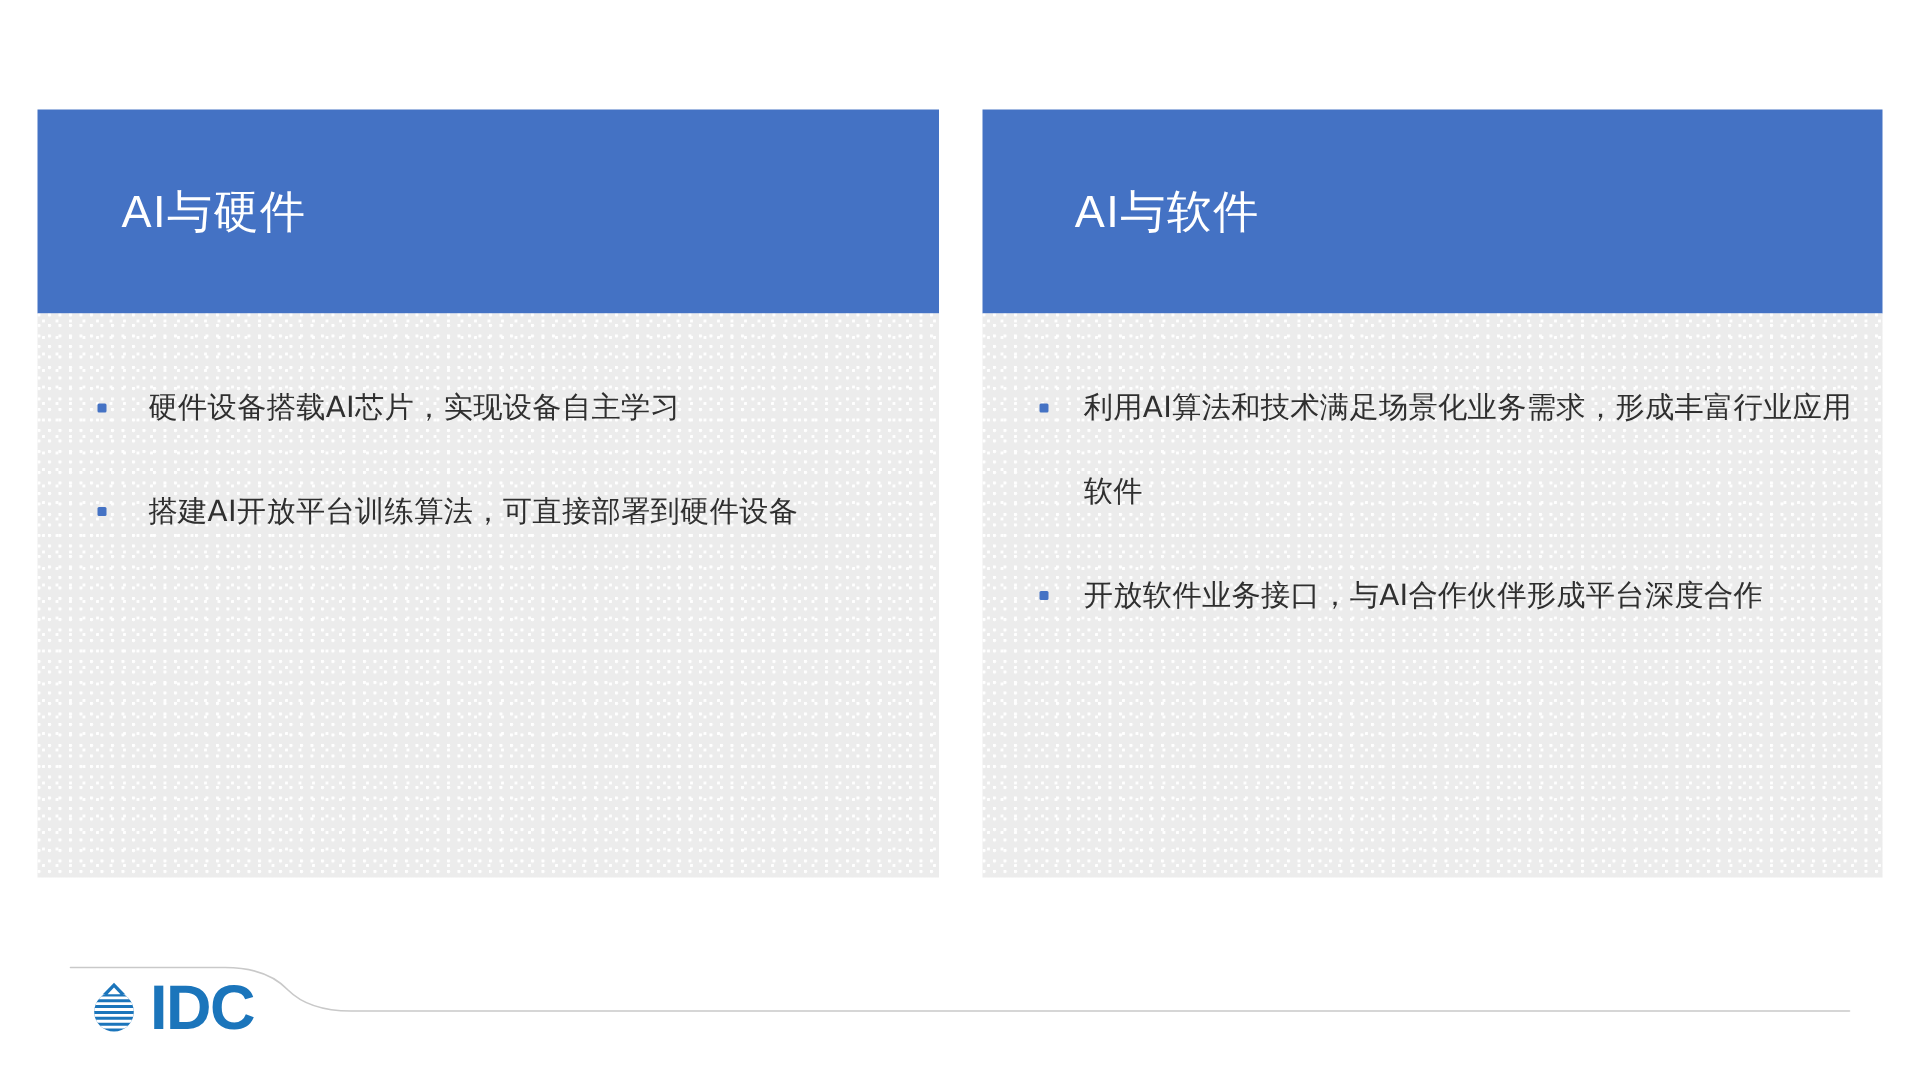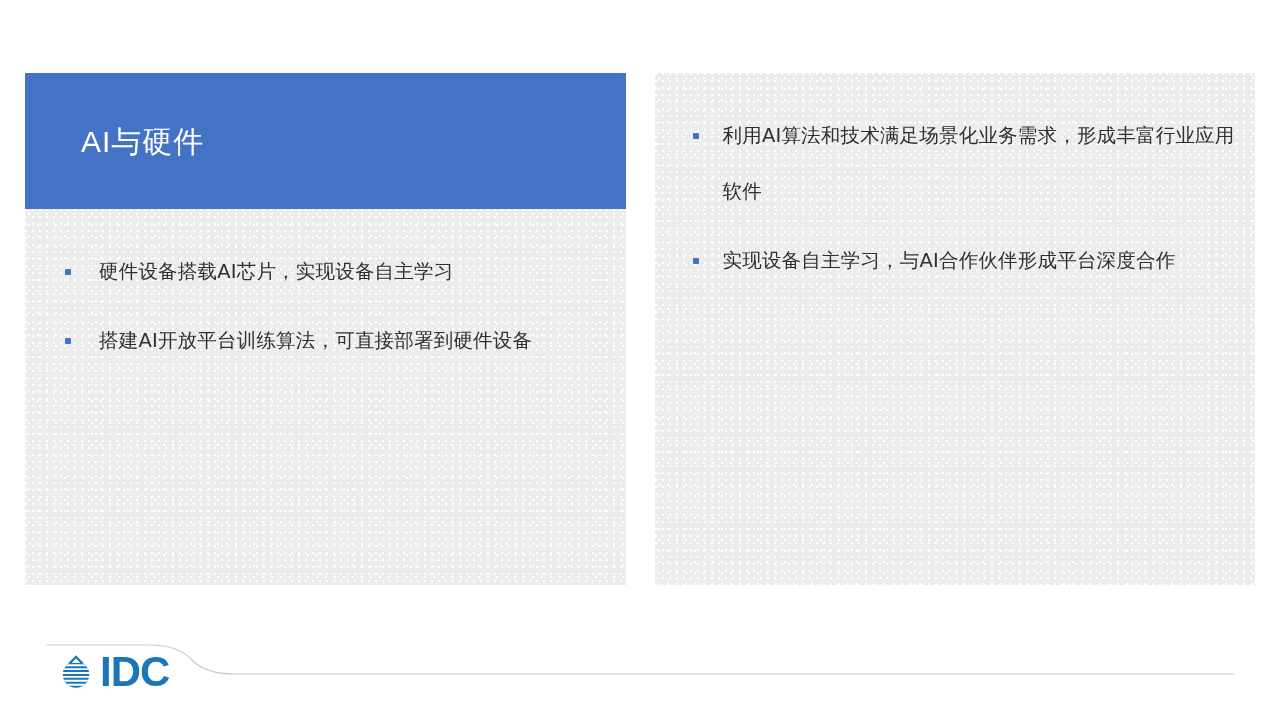--- a/index.html
+++ b/index.html
@@ -152,24 +152,27 @@
       </div>
       <div class="card-body">
         <ul class="bullet-list">
           <li class="bullet-item">硬件设备搭载AI芯片，实现设备自主学习</li>
           <li class="bullet-item">搭建AI开放平台训练算法，可直接部署到硬件设备</li>
         </ul>
       </div>
     </div>
 
     <div class="card">
+      <div class="card-header right-header">
+        <div class="card-title">AI与软件</div>
+      </div>
       <div class="card-body right-body">
         <ul class="bullet-list">
           <li class="bullet-item">利用AI算法和技术满足场景化业务需求，形成丰富行业应用软件</li>
-          <li class="bullet-item">实现设备自主学习，与AI合作伙伴形成平台深度合作</li>
+          <li class="bullet-item">开放软件业务接口，与AI合作伙伴形成平台深度合作</li>
         </ul>
       </div>
     </div>
 
   </div>
 
   <div class="footer">
 
     <svg class="footer-rule" width="1280" height="90" viewBox="0 0 1280 90">
       <path d="M 47 15 L 150 15 Q 178 15 192 30 Q 206 44 234 44 L 1233 44" fill="none" stroke="#C9C9C9" stroke-width="1.1" stroke-linecap="round"></path>

